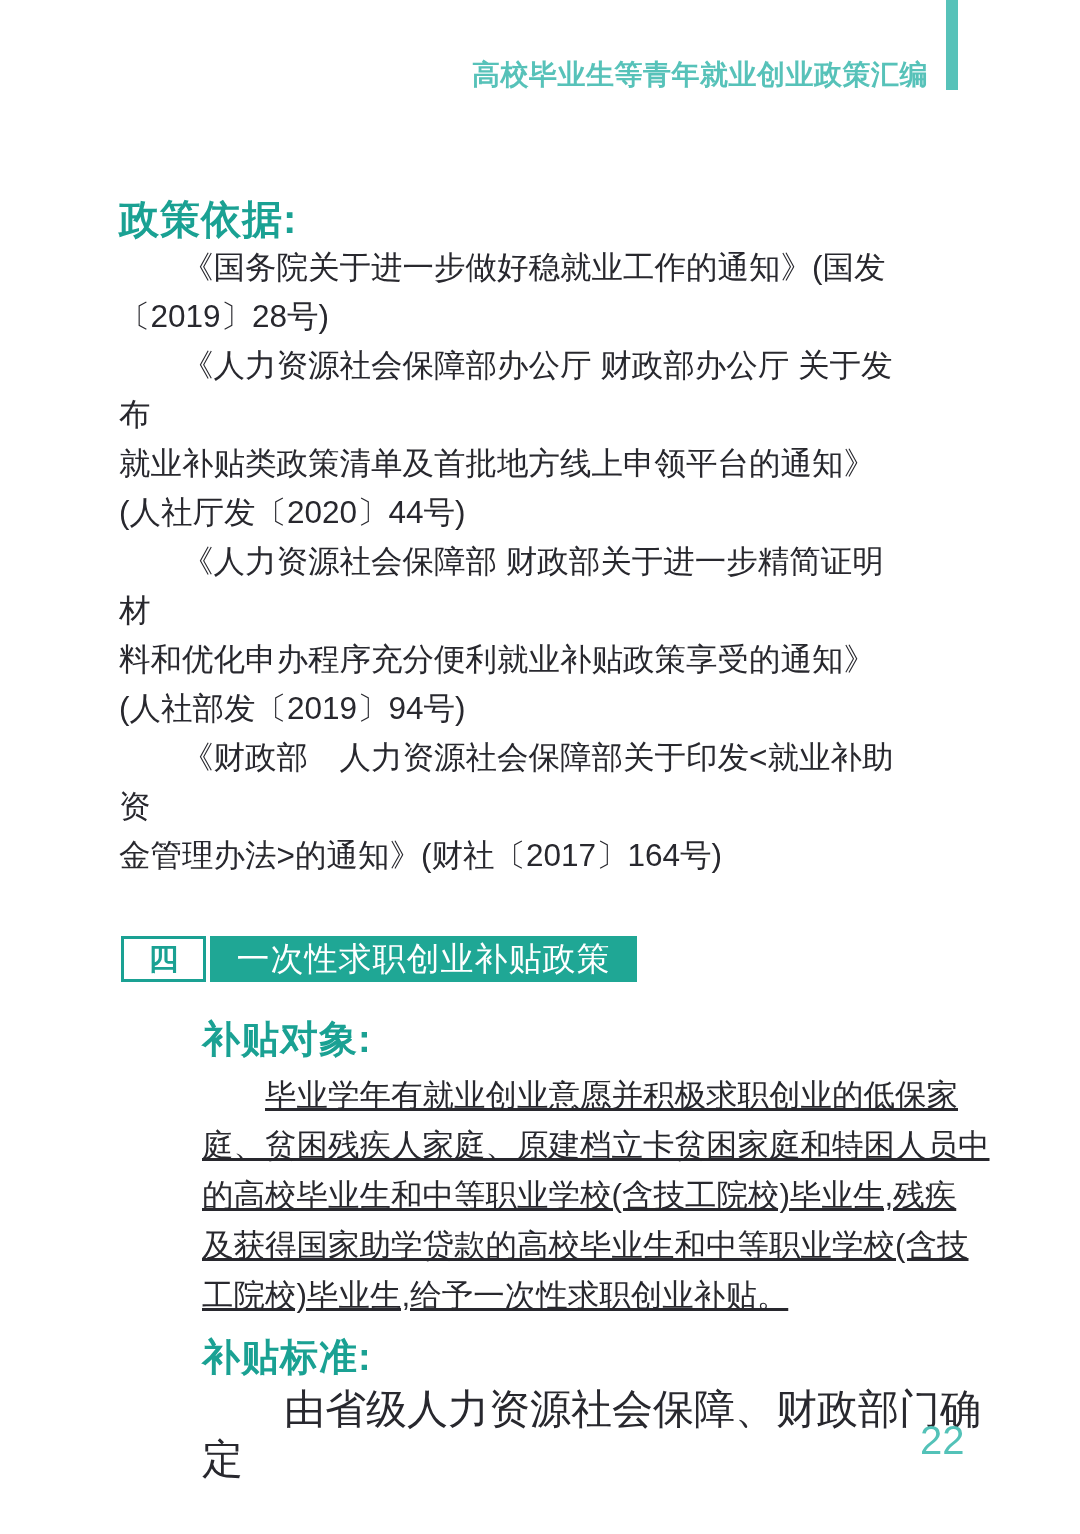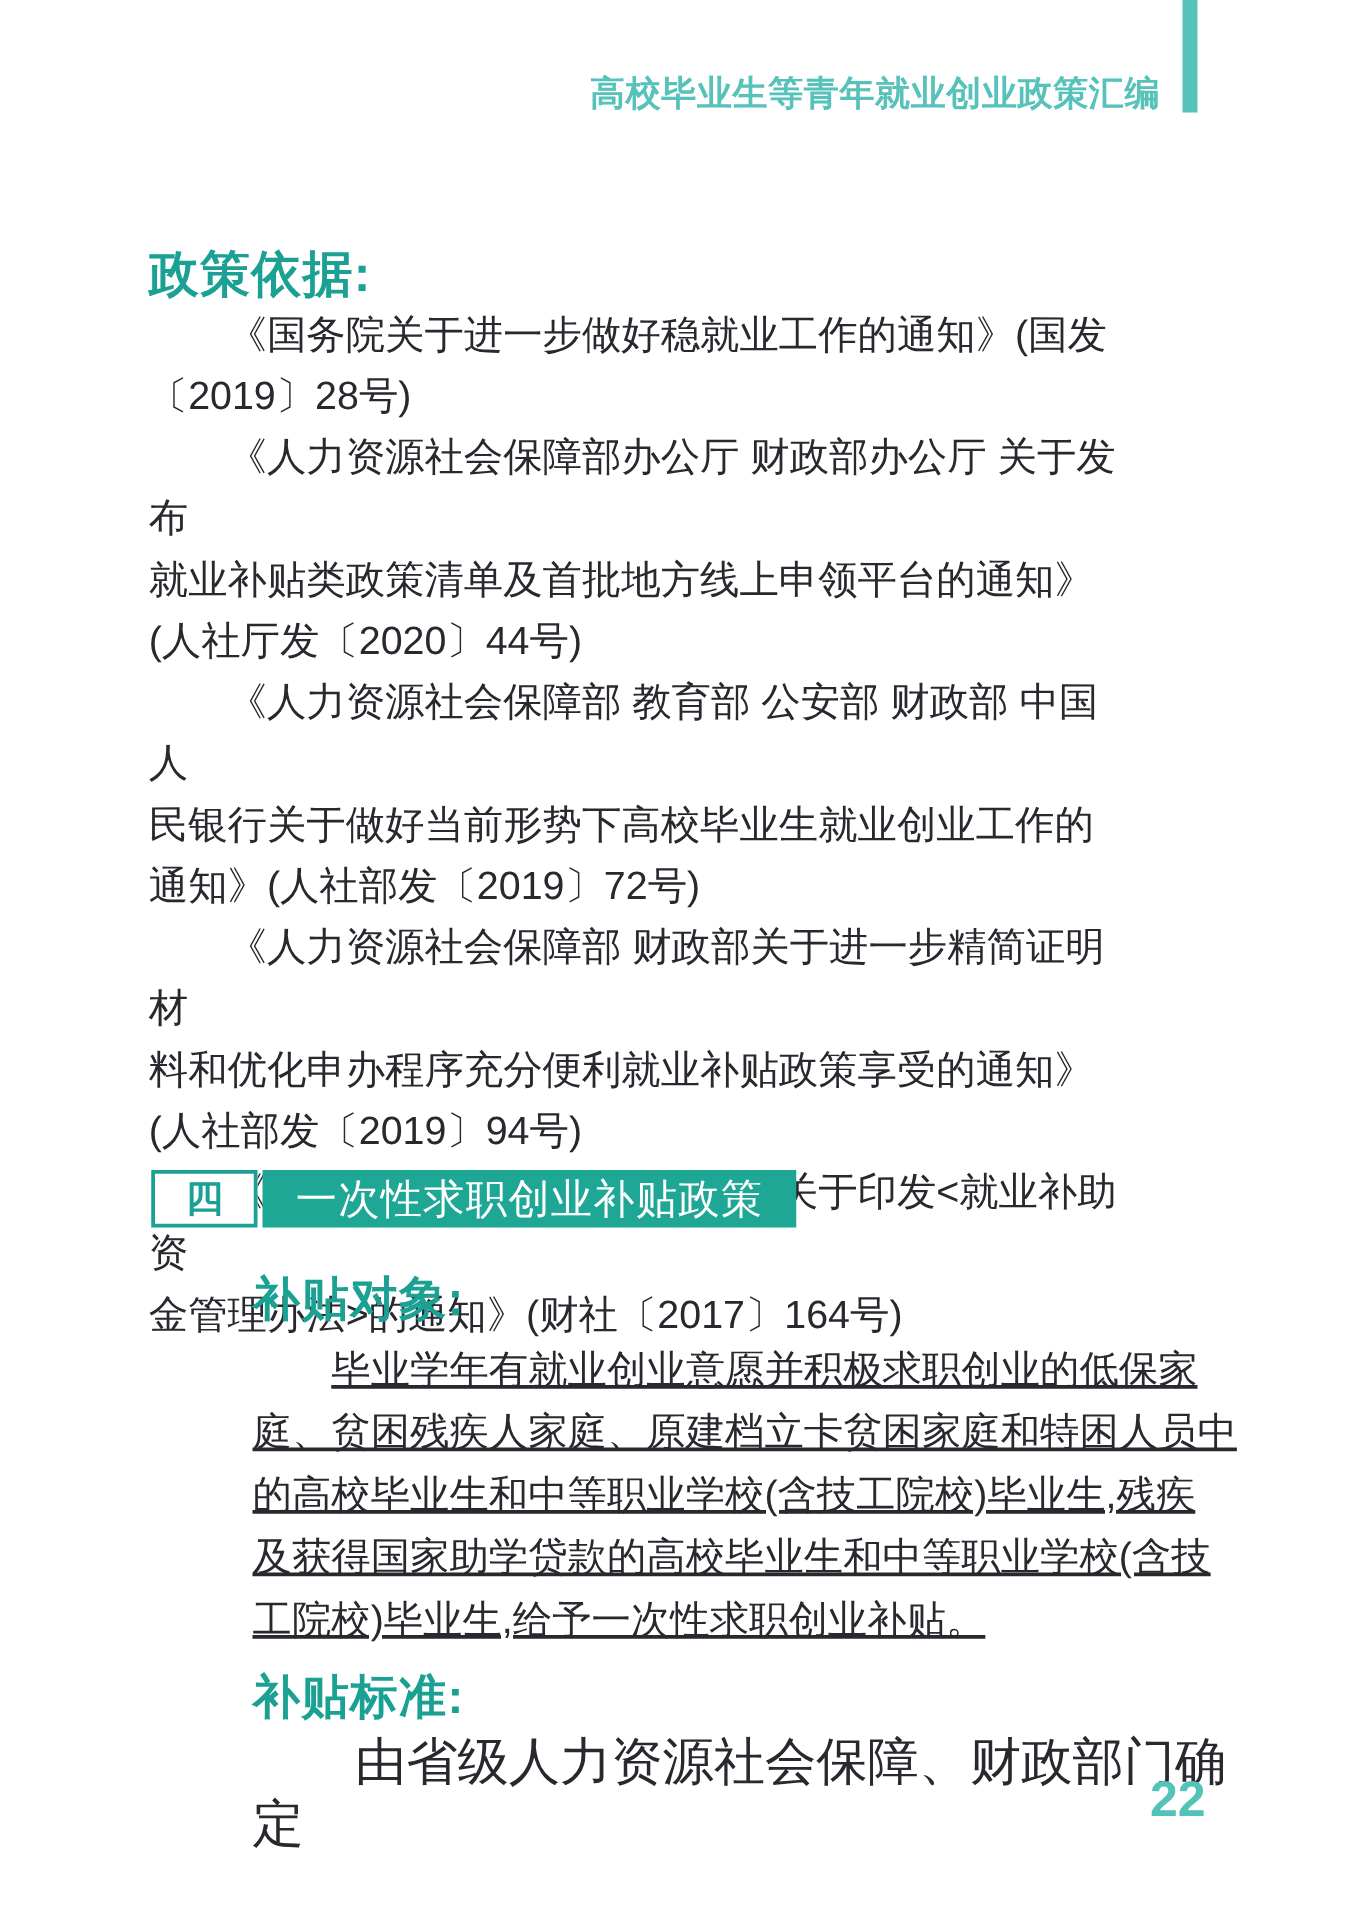--- a/index.html
+++ b/index.html
@@ -104,41 +104,38 @@
     font-size: 41px;
     line-height: 50px;
     color: #28282e;
     text-indent: 2em;
     white-space: pre-line;
   }
   .page-number {
     position: absolute;
     left: 920px; top: 1418px;
     font-size: 40px;
-    font-weight: 700;
+    font-weight: 400;
     color: #53c2b8;
   }
 </style>
 </head>
 <body>
 
 <div class="header-title">高校毕业生等青年就业创业政策汇编</div>
 <div class="header-bar"></div>
 
 <div class="h-policy">政策依据:</div>
 
 <div class="refs">
   <p>《国务院关于进一步做好稳就业工作的通知》(国发
 〔2019〕28号)</p>
   <p>《人力资源社会保障部办公厅 财政部办公厅 关于发布
 就业补贴类政策清单及首批地方线上申领平台的通知》
 (人社厅发〔2020〕44号)</p>
-  <p>《人力资源社会保障部 教育部 公安部 财政部 中国人
-民银行关于做好当前形势下高校毕业生就业创业工作的
-通知》(人社部发〔2019〕72号)</p>
   <p>《人力资源社会保障部 财政部关于进一步精简证明材
 料和优化申办程序充分便利就业补贴政策享受的通知》
 (人社部发〔2019〕94号)</p>
   <p>《财政部　人力资源社会保障部关于印发&lt;就业补助资
 金管理办法&gt;的通知》(财社〔2017〕164号)</p>
 </div>
 
 <div class="section-banner">
   <div class="section-badge">四</div>
   <div class="section-title-bar">一次性求职创业补贴政策</div>

